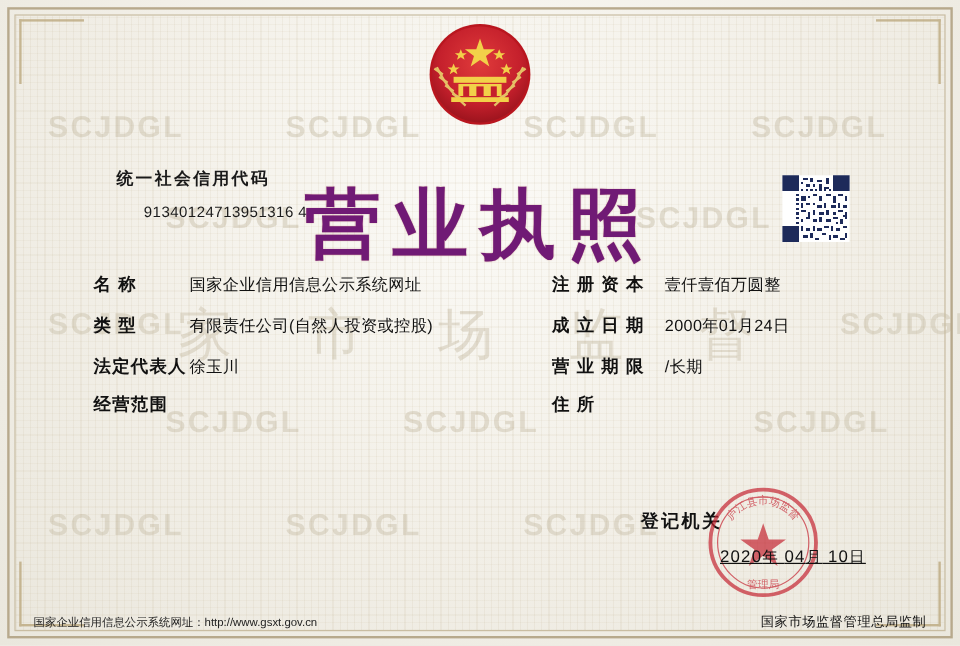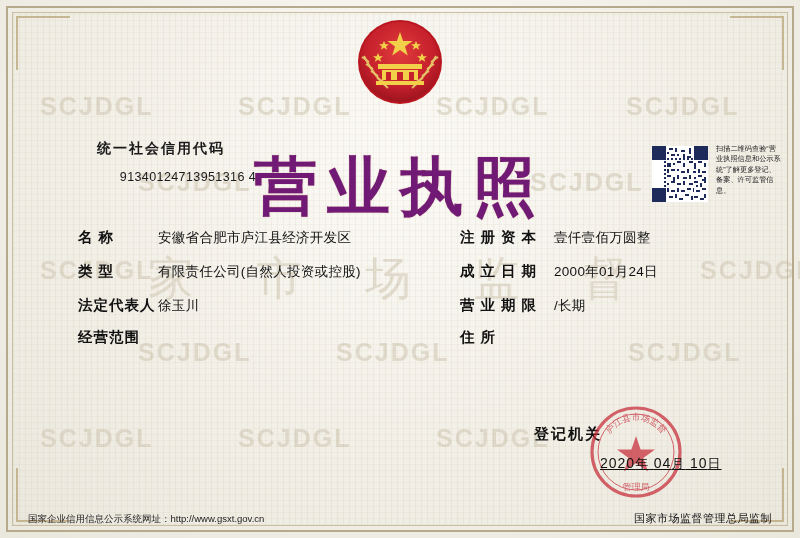--- a/index.html
+++ b/index.html
@@ -233,27 +233,26 @@
                  M8,19h1v1h-1z M10,18h2v1h-2z M13,19h2v1h-2z M16,18h1v2h-1z M19,19h2v1h-2z
                  M22,18h2v1h-2z M25,19h1v2h-1z M27,18h1v1h-1z
                  M8,22h1v2h-1z M10,23h2v1h-2z M13,22h1v2h-1z M15,23h2v1h-2z M18,22h2v1h-2z
                  M21,22h1v2h-1z M23,23h2v1h-2z M26,22h2v1h-2z
                  M9,26h2v1h-2z M12,25h1v2h-1z M14,27h2v1h-2z M17,25h2v1h-2z M20,26h1v2h-1z
                  M22,26h2v1h-2z M25,27h2v1h-2z M27,25h1v2h-1z
                  M22,11h1v1h-1z M26,17h1v1h-1z M23,20h1v1h-1z"></path>
       </g>
     </svg>
   </div>
-  <div class="qr-note">扫描二维码查验“营业执照信息和公示系统”了解更多登记、备案、许可监管信息。</div>
 
   <div class="fields">
 
     <div class="row" style="height:34px;">
       <div class="lbl lbl-left" style="top:0;">名 称</div>
-      <div class="val val-left" style="top:1px;">安徽省合肥市庐江县经济开发区</div>
+      <div class="val val-left" style="top:1px;">国家企业信用信息公示系统网址</div>
       <div class="lbl lbl-right" style="top:0;">注 册 资 本</div>
       <div class="val val-right" style="top:1px;">壹仟壹佰万圆整</div>
     </div>
 
     <div class="row" style="height:34px;">
       <div class="lbl lbl-left" style="top:0;">类 型</div>
       <div class="val val-left" style="top:1px;">有限责任公司(自然人投资或控股)</div>
       <div class="lbl lbl-right" style="top:0;">成 立 日 期</div>
       <div class="val val-right" style="top:1px;">2000年01月24日</div>
     </div>

